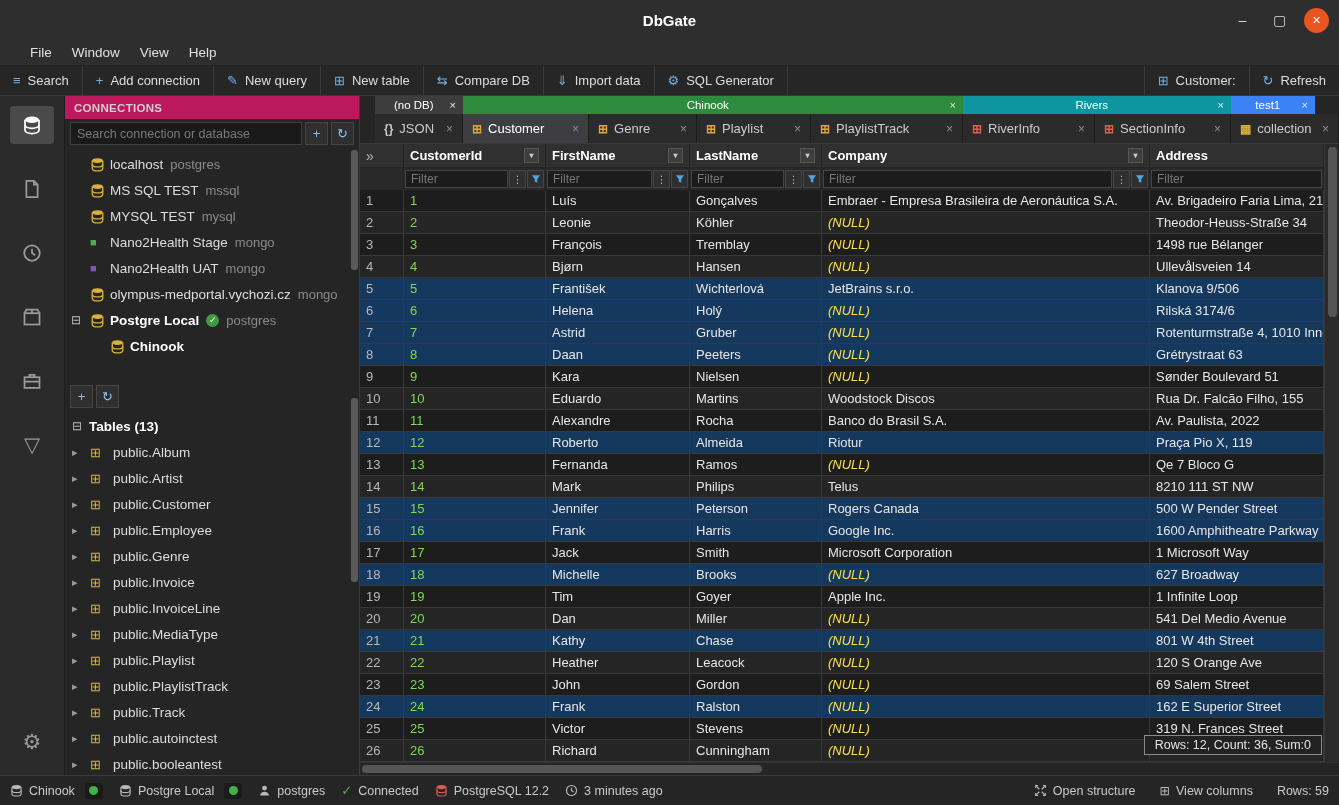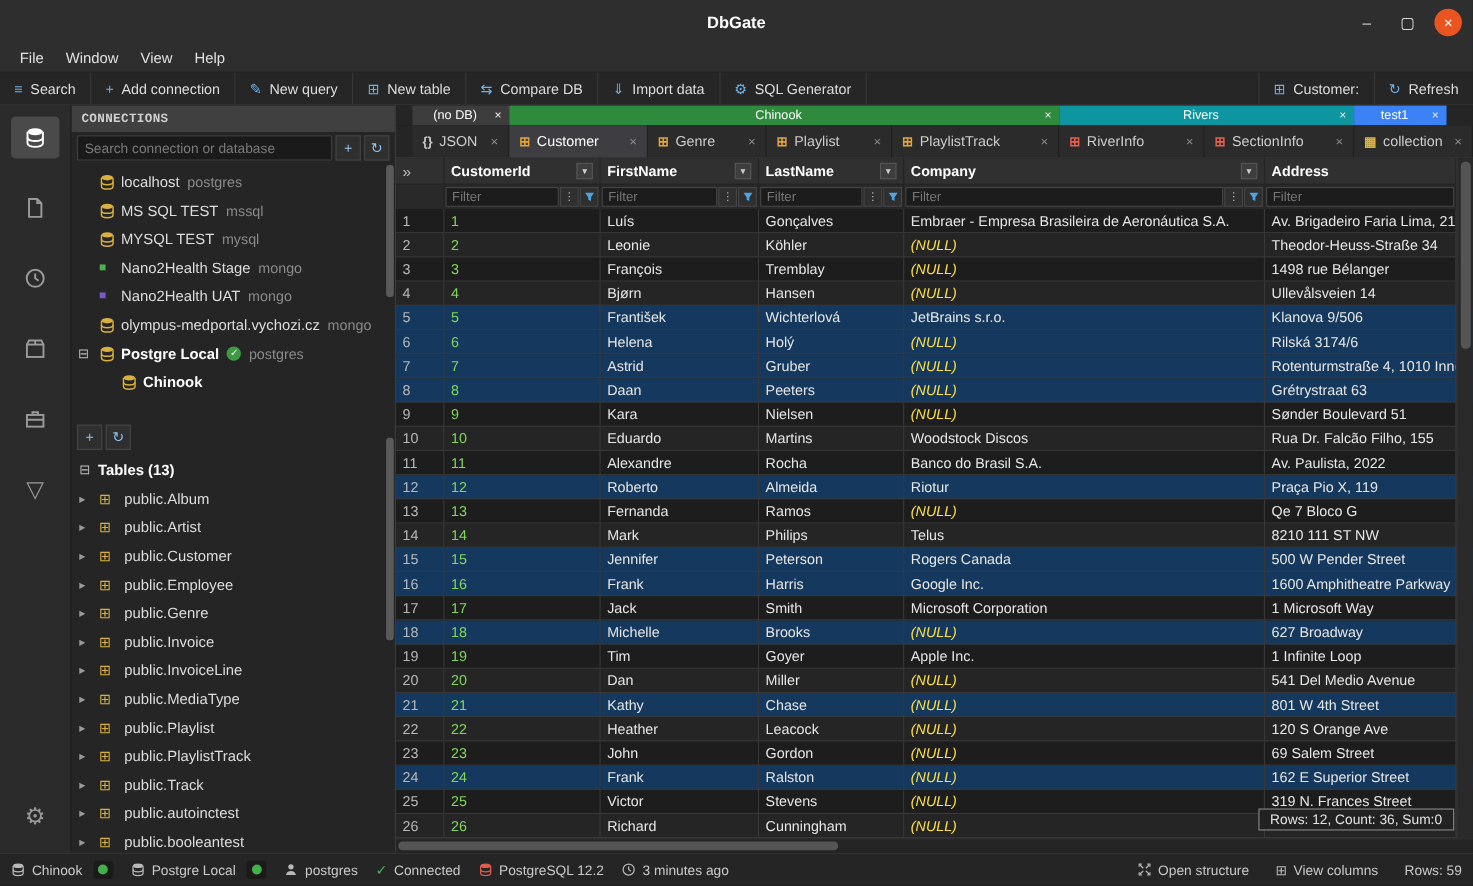--- a/index.html
+++ b/index.html
@@ -4,39 +4,39 @@
 <style>
   *{box-sizing:border-box;margin:0;padding:0;}
   html,body{width:1339px;height:805px;overflow:hidden;background:#1e1e1e;font-family:"Liberation Sans",sans-serif;}
   
   .titlebar{height:40px;background:#2e2e2e;display:flex;align-items:center;position:relative;}
   .title{position:absolute;left:0;right:0;text-align:center;color:#fff;font-weight:bold;font-size:15px;}
   .win-controls{margin-left:auto;display:flex;gap:12px;padding-right:10px;z-index:2;align-items:center;}
   .win-btn{width:25px;height:25px;border-radius:50%;display:flex;align-items:center;justify-content:center;color:#d8d8d8;font-size:14px;}
   .win-btn.close{background:#e95420;color:#fff;}
   
-  .menubar{height:26px;background:#2e2e2e;display:flex;align-items:center;padding-left:8px;border-bottom:1px solid #222;}
+  .menubar{height:26px;background:#2e2e2e;display:flex;align-items:center;padding-left:20px;border-bottom:1px solid #222;}
   .menu-item{color:#e0e0e0;font-size:13.5px;padding:2px 10px;}
   
   .toolbar{height:30px;background:#262626;display:flex;align-items:stretch;border-bottom:1px solid #3a3a3a;}
   .tb-left,.tb-right{display:flex;align-items:stretch;}
   .tb-right{margin-left:auto;}
   .tb-btn{display:flex;align-items:center;gap:7px;padding:0 13px;color:#ddd;font-size:13px;border-right:1px solid #383838;}
   .tb-right .tb-btn{border-right:none;border-left:1px solid #383838;}
   .tb-icon{color:#6fb1e8;font-size:13px;display:flex;align-items:center;}
   
   .app{display:flex;height:679px;}
   .activity{width:65px;background:#2b2b2b;display:flex;flex-direction:column;align-items:center;padding-top:10px;gap:26px;border-right:1px solid #1d1d1d;}
   .act-item{width:44px;height:38px;display:flex;align-items:center;justify-content:center;color:#9a9a9a;font-size:21px;border-radius:4px;flex:none;}
   .act-item.active{background:#4a4a4a;color:#fff;}
   .act-item.last{margin-top:auto;margin-bottom:14px;}
   .act-item svg{width:20px;height:20px;}
   
   .leftpanel{width:295px;background:#252526;border-right:1px solid #3a3a3a;display:flex;flex-direction:column;overflow:hidden;position:relative;}
-  .panel-header{background:#404040;color:#cfcfcf;font-weight:bold;font-size:11.5px;padding:6px 9px 5px;letter-spacing:.3px;flex:none;font-family:Liberation Mono, monospace;}
+  .panel-header{background:#be185d;color:#cfcfcf;font-weight:bold;font-size:11.5px;padding:6px 9px 5px;letter-spacing:.3px;flex:none;}
   .search-row{display:flex;padding:3px 5px;gap:3px;align-items:center;flex:none;}
   .search-input{flex:1;min-width:0;background:#1a1a1a;border:1px solid #404040;color:#ddd;font-size:12.5px;height:23px;padding:0 6px;font-family:inherit;}
   .search-input::placeholder{color:#7a7a7a;}
   .sq-btn{width:23px;height:23px;background:#2f2f2f;border:1px solid #454545;color:#8ec0ef;display:flex;align-items:center;justify-content:center;font-size:13px;flex:none;}
   .conn-list{flex:none;padding-top:3px;margin-bottom:23px;}
   .conn-item{display:flex;align-items:center;height:26px;color:#ddd;font-size:13.5px;padding-left:25px;white-space:nowrap;overflow:hidden;}
   .conn-item .expander{width:19px;margin-left:-19px;color:#bbb;font-size:12px;flex:none;}
   .conn-icon{width:20px;display:flex;align-items:center;flex:none;font-size:11px;}
   .conn-name{margin-right:7px;}
   .conn-item.bold .conn-name{font-weight:bold;color:#fff;}

